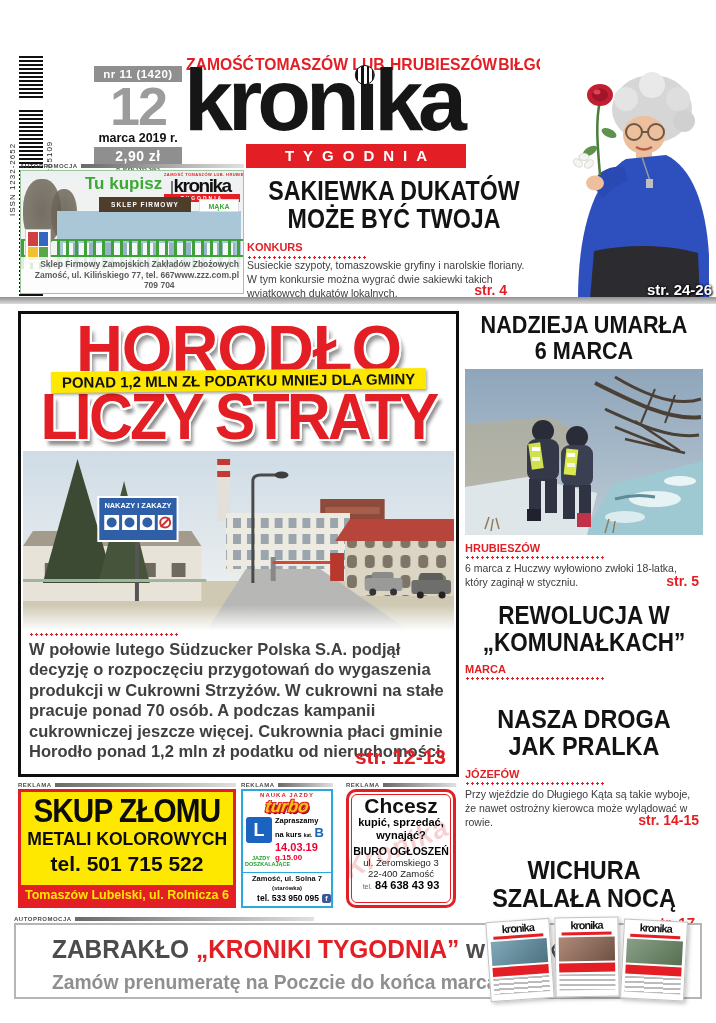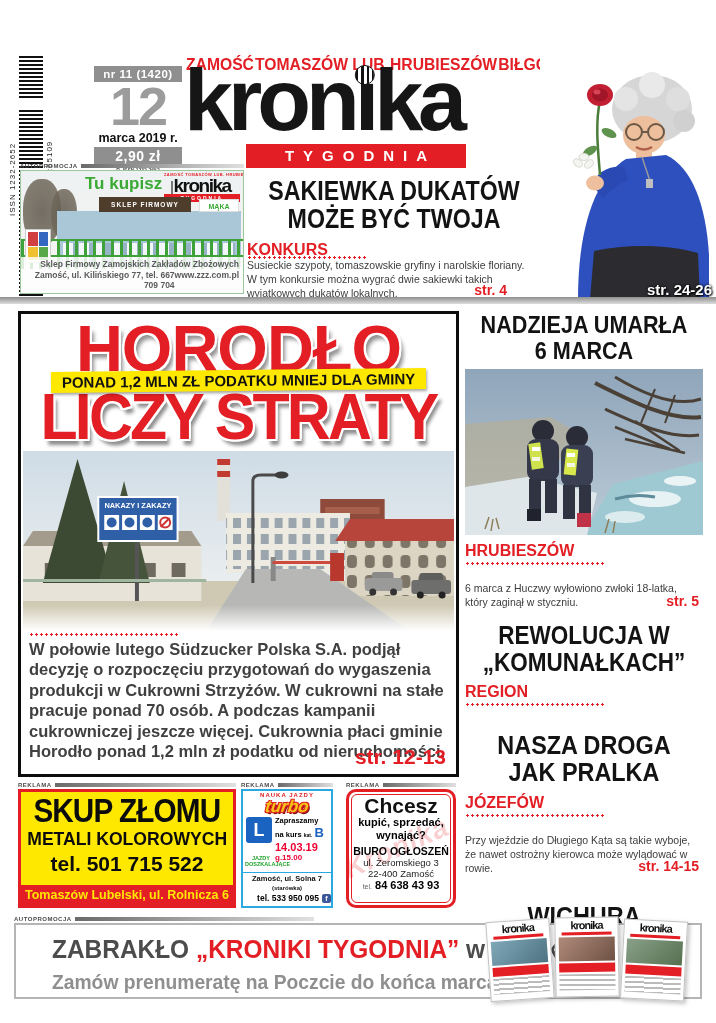--- a/index.html
+++ b/index.html
@@ -13,21 +13,21 @@
   body{background:#e9e9e9;font-family:"Liberation Sans",sans-serif;}
   .page{position:relative;width:716px;height:1023px;background:#fff;overflow:hidden;margin:0 auto;text-decoration:underline;}
   .abs{position:absolute;}
 
   
   .label-bar{display:flex;align-items:center;gap:3px;height:7px;}
   .label-text{font-size:6px;font-weight:bold;color:#4a4a4a;letter-spacing:.5px;white-space:nowrap;}
   .label-line{height:4px;flex:1;background:linear-gradient(90deg,#6a6a6a,#e0e0e0);}
 
   
-  .kicker{color:var(--red);font-weight:bold;font-size:16px;letter-spacing:0;}
+  .kicker{color:var(--red);font-weight:bold;font-size:11px;letter-spacing:0;}
   .dots{height:3px;background-image:radial-gradient(circle,var(--red) 1.1px,transparent 1.3px);background-size:5px 3px;background-repeat:repeat-x;margin-top:2px;}
   .pref{color:var(--red);font-weight:bold;}
   .body-sm{font-size:10.5px;color:#3c3c3c;line-height:1.32;}
 
   
   .barcode{left:8px;top:56px;width:58px;height:246px;display:flex;}
   .vtext{writing-mode:vertical-rl;transform:rotate(180deg);font-size:8px;color:#222;letter-spacing:1px;text-align:center;}
   .bars-col{width:24px;margin:0 2px;display:flex;flex-direction:column;}
   .bars-sm{height:44px;background:repeating-linear-gradient(180deg,#111 0 2px,#fff 2px 4px);}
   .bars-lg{margin-top:10px;flex:1;background:repeating-linear-gradient(180deg,#111 0 2px,#fff 2px 4px);}
@@ -97,21 +97,21 @@
   
   .rc{left:465px;top:312px;width:238px;}
   .rc-h{font-weight:bold;color:var(--ink);text-align:center;transform:scaleX(.9);line-height:1.07;}
   .rc-h1{font-size:24px;}
   .rc-h2{font-size:25px;margin-top:12px;}
   .rc-h3{font-size:26px;margin-top:26px;}
   .rc-h4{font-size:26px;margin-top:27px;}
   .rc-photo{height:166px;margin-top:6px;position:relative;}
   .rc-kick{margin-top:7px;}
   .rc-dots{width:140px;}
-  .rc-body{margin-top:17px;position:relative;padding-right:4px;}
+  .rc-body{margin-top:3px;position:relative;padding-right:4px;}
   .rc-body .pref{position:absolute;right:4px;bottom:0;font-size:14px;}
   .rc-ref-solo{text-align:right;padding-right:8px;font-size:15px;margin-top:2px;}
 
   
   .adlab1{left:18px;top:781px;width:218px;}
   .adlab2{left:241px;top:781px;width:92px;}
   .adlab3{left:346px;top:781px;width:110px;}
 
   .scrap{left:18px;top:789px;width:218px;height:119px;border:3px solid var(--red);background:var(--yellow);display:flex;flex-direction:column;align-items:center;}
   .scrap-1{font-size:33px;font-weight:bold;letter-spacing:-1px;transform:scaleX(.9);margin-top:2px;color:#0c0c0c;line-height:1;}
@@ -418,21 +418,21 @@
     <div class="dots rc-dots"></div>
     <div class="rc-body body-sm">
       <span>6 marca z Huczwy wyłowiono zwłoki 18-latka, który zaginął w styczniu.</span>
       <span class="pref">str. 5</span>
     </div>
 
     <div class="rc-h rc-h2">
       <div>REWOLUCJA W</div>
       <div>„KOMUNAŁKACH”</div>
     </div>
-    <div class="rc-kick kicker">REGION</div>
+    <div class="rc-kick kicker">MARCA</div>
     <div class="dots rc-dots"></div>
 
     <div class="rc-h rc-h3">
       <div>NASZA DROGA</div>
       <div>JAK PRALKA</div>
     </div>
     <div class="rc-kick kicker">JÓZEFÓW</div>
     <div class="dots rc-dots"></div>
     <div class="rc-body body-sm">
       <span>Przy wjeździe do Długiego Kąta są takie wyboje, że nawet ostrożny kierowca może wylądować w rowie.</span>

